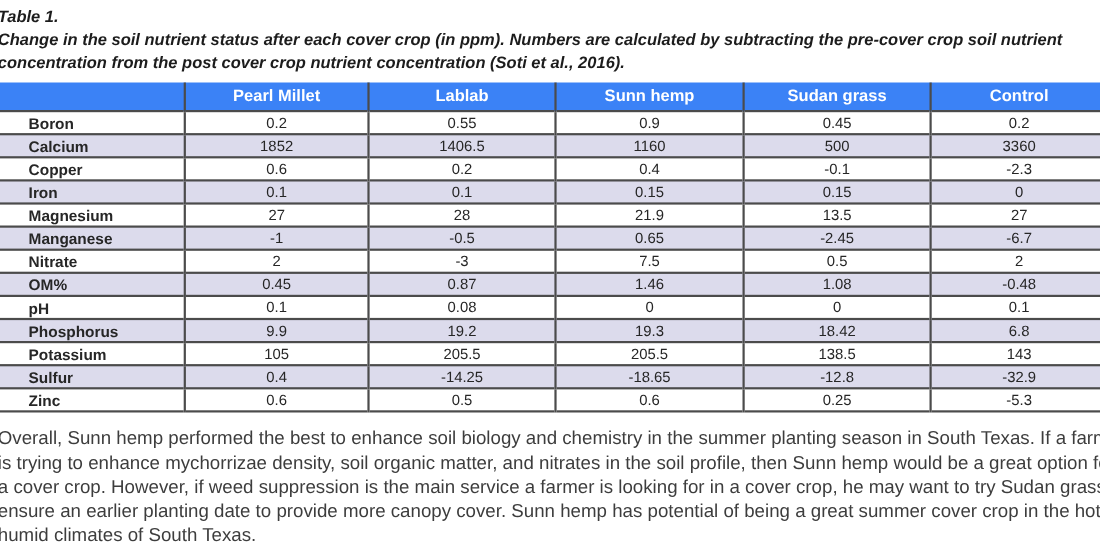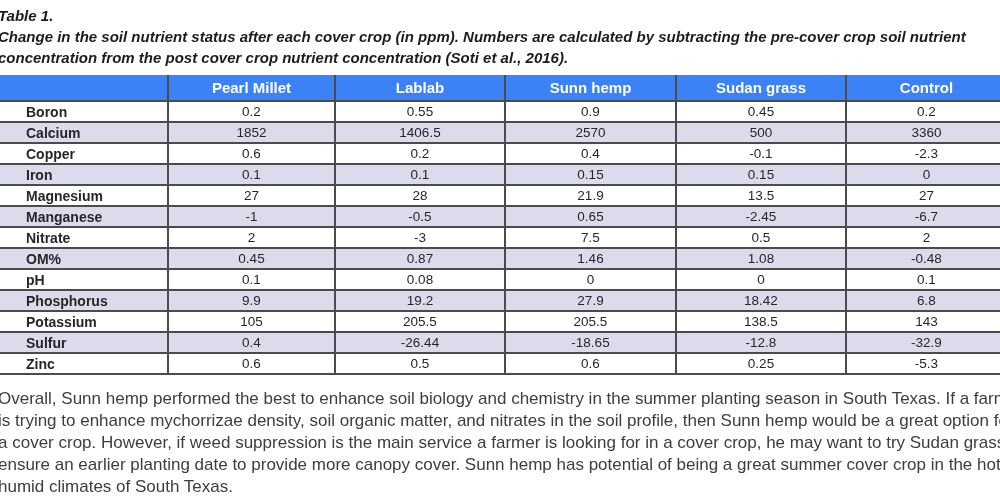--- a/index.html
+++ b/index.html
@@ -82,21 +82,21 @@
           <td>0.2</td>
           <td>0.55</td>
           <td>0.9</td>
           <td>0.45</td>
           <td>0.2</td>
         </tr>
         <tr class="alt">
           <th>Calcium</th>
           <td>1852</td>
           <td>1406.5</td>
-          <td>2570</td>
+          <td>1160</td>
           <td>500</td>
           <td>3360</td>
         </tr>
         <tr>
           <th>Copper</th>
           <td>0.6</td>
           <td>0.2</td>
           <td>0.4</td>
           <td>-0.1</td>
           <td>-2.3</td>
@@ -146,36 +146,36 @@
           <td>0.1</td>
           <td>0.08</td>
           <td>0</td>
           <td>0</td>
           <td>0.1</td>
         </tr>
         <tr class="alt">
           <th>Phosphorus</th>
           <td>9.9</td>
           <td>19.2</td>
-          <td>27.9</td>
+          <td>19.3</td>
           <td>18.42</td>
           <td>6.8</td>
         </tr>
         <tr>
           <th>Potassium</th>
           <td>105</td>
           <td>205.5</td>
           <td>205.5</td>
           <td>138.5</td>
           <td>143</td>
         </tr>
         <tr class="alt">
           <th>Sulfur</th>
           <td>0.4</td>
-          <td>-26.44</td>
+          <td>-14.25</td>
           <td>-18.65</td>
           <td>-12.8</td>
           <td>-32.9</td>
         </tr>
         <tr>
           <th>Zinc</th>
           <td>0.6</td>
           <td>0.5</td>
           <td>0.6</td>
           <td>0.25</td>

